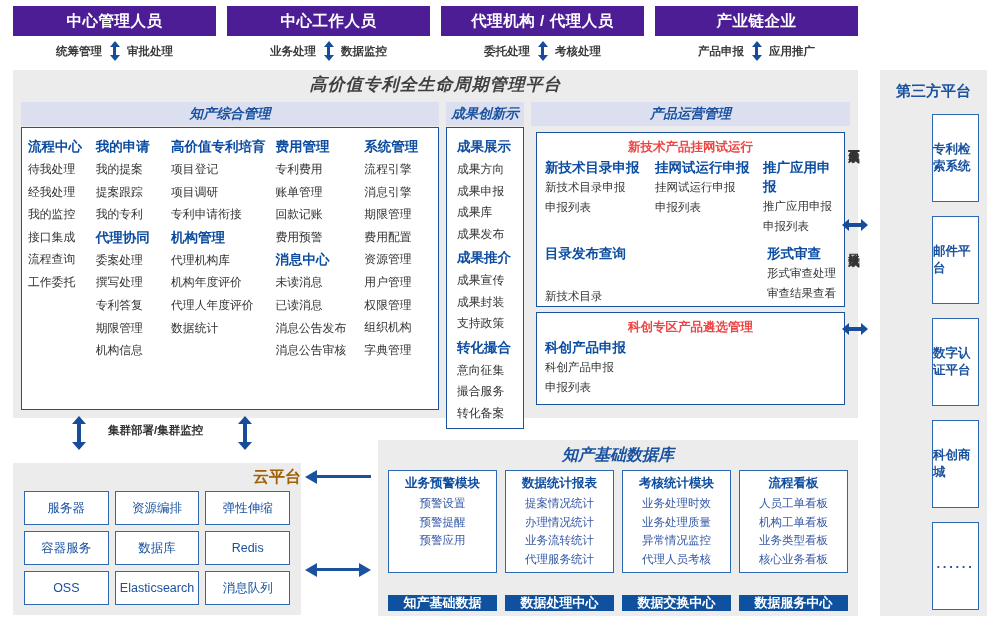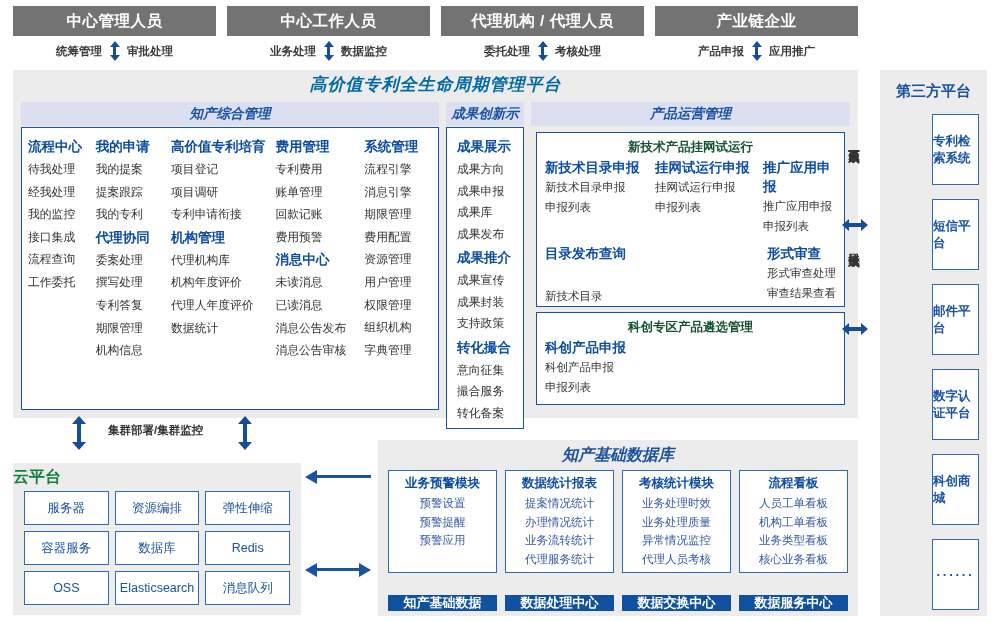--- a/index.html
+++ b/index.html
@@ -7,21 +7,21 @@
     width:1000px;height:622px;overflow:hidden;background:#ffffff;
     font-family:"Liberation Sans","DejaVu Sans",sans-serif;
     color:#1A4F9C;
   }
   .root{position:relative;width:1000px;height:622px;}
 
   
   .roles{position:absolute;left:13px;top:6px;width:845px;height:60px;display:flex;gap:11px;}
   .role-col{flex:1;display:flex;flex-direction:column;}
   .role-hd{
-    background:#737373;color:#ffffff;font-weight:bold;font-size:15.5px;
+    background:#4c1d95;color:#ffffff;font-weight:bold;font-size:15.5px;
     height:30px;line-height:30px;text-align:center;letter-spacing:.5px;
   }
   .role-sub{
     display:flex;align-items:center;justify-content:center;gap:7px;
     height:30px;font-size:11.5px;color:#3a3a3a;font-weight:bold;
   }
   .role-sub span{white-space:nowrap;}
   .updown{display:inline-block;width:11px;height:20px;position:relative;flex:none;}
   .updown:before,.updown:after{
     content:"";position:absolute;left:1px;width:0;height:0;border-left:5px solid transparent;border-right:5px solid transparent;
@@ -30,21 +30,21 @@
   .updown:after{bottom:0;border-top:6px solid #174C9B;}
   .updown i{position:absolute;left:4px;top:5px;width:3px;height:10px;background:#174C9B;}
 
   
   .platform{
     position:absolute;left:13px;top:70px;width:845px;height:348px;
     background:#ECECEC;
   }
   .platform-title{
     text-align:center;font-size:17px;font-weight:bold;font-style:italic;
-    color:#0369a1;line-height:30px;height:30px;letter-spacing:1px;
+    color:#404040;line-height:30px;height:30px;letter-spacing:1px;
   }
   .platform-body{position:absolute;left:8px;top:32px;right:8px;bottom:8px;display:flex;gap:7px;}
   .sect{display:flex;flex-direction:column;}
   .sect-hd{
     background:#DCDFEF;color:#1A52A0;font-size:13.5px;font-style:italic;font-weight:bold;
     text-align:center;height:24px;line-height:24px;
   }
   .sect-box{
     flex:1;border:1.4px solid #1A52A0;background:#ffffff;
     margin-top:1px;padding:7px 6px 4px 6px;box-sizing:border-box;
@@ -61,21 +61,21 @@
   .it{color:#333333;font-size:11.8px;line-height:22.6px;white-space:nowrap;}
 
   
   .sect-b .sect-box{padding:6px 4px 4px 10px;}
   .b-hd{color:#0D4DA1;font-weight:bold;font-size:13.5px;line-height:25px;white-space:nowrap;}
   .b-it{color:#333333;font-size:11.8px;line-height:21.5px;white-space:nowrap;}
 
   
   .sect-c .sect-box{padding:5px;display:flex;flex-direction:column;gap:5px;background:#ECECEC;border:none;margin-top:1px;}
   .cbox{border:1.4px solid #1A52A0;background:#ffffff;padding:4px 8px 6px 8px;box-sizing:border-box;}
-  .cbox-t{text-align:center;color:#14532d;font-weight:bold;font-size:12.5px;line-height:21px;}
+  .cbox-t{text-align:center;color:#ef4444;font-weight:bold;font-size:12.5px;line-height:21px;}
   .c1{height:175px;}
   .c2{flex:1;}
   .crow{display:flex;}
   .chd{color:#0D4DA1;font-weight:bold;font-size:13.5px;line-height:19px;}
   .cit{color:#333333;font-size:11.5px;line-height:20px;white-space:nowrap;}
 
   
   .third{position:absolute;left:880px;top:70px;width:107px;height:546px;background:#ECECEC;}
   .third-title{text-align:center;color:#1A52A0;font-weight:bold;font-size:15px;line-height:42px;height:42px;}
   .tp-list{position:absolute;left:8px;right:8px;top:44px;bottom:6px;display:flex;flex-direction:column;gap:14px;padding-left:44px;}
@@ -102,21 +102,21 @@
   .cluster{position:absolute;left:60px;top:416px;width:240px;height:36px;}
   .cluster-label{position:absolute;left:48px;top:7px;font-size:11.5px;font-weight:bold;color:#333;white-space:nowrap;}
   .ud2{position:absolute;width:14px;height:34px;}
   .ud2:before,.ud2:after{content:"";position:absolute;left:0;width:0;height:0;border-left:7px solid transparent;border-right:7px solid transparent;}
   .ud2:before{top:0;border-bottom:8px solid #174C9B;}
   .ud2:after{bottom:0;border-top:8px solid #174C9B;}
   .ud2 i{position:absolute;left:5px;top:7px;width:4px;height:20px;background:#174C9B;}
 
   
   .cloud{position:absolute;left:13px;top:463px;width:288px;height:152px;background:#ECECEC;}
-  .cloud-title{text-align:left;color:#15803d;font-weight:bold;font-size:16px;line-height:28px;height:20px;}
+  .cloud-title{text-align:right;color:#a16207;font-weight:bold;font-size:16px;line-height:28px;height:20px;}
   .cloud-grid{position:absolute;left:11px;right:11px;top:28px;bottom:10px;display:grid;grid-template-columns:1fr 1fr 1fr;grid-auto-rows:1fr;gap:6px;}
   .cg{border:1.5px solid #2E67B2;background:#ffffff;display:flex;align-items:center;justify-content:center;color:#1A52A0;font-size:12.5px;}
 
   
   .midarrows{position:absolute;left:305px;top:470px;width:70px;height:120px;}
   .arrow-l{position:absolute;top:0;left:0;width:66px;height:14px;}
   .arrow-l i{position:absolute;left:10px;top:5px;right:0;height:2.6px;background:#1A52A0;}
   .arrow-l:before{content:"";position:absolute;left:0;top:0;width:0;height:0;border-top:7px solid transparent;border-bottom:7px solid transparent;border-right:12px solid #1A52A0;}
   .arrow-lr{position:absolute;top:93px;left:0;width:66px;height:14px;}
   .arrow-lr i{position:absolute;left:11px;top:5px;right:11px;height:2.6px;background:#1A52A0;}
@@ -333,21 +333,20 @@
     <div class="vlabel" style="top:104px;">接口集成</div>
     <div class="lr" style="left:-4px;top:182px;">
         <i></i>
       </div>
   </div>
 
   <div class="third">
     <div class="third-title">第三方平台</div>
     <div class="tp-list" id="tp-list">
         <div class="tp">专利检索系统</div>
-        <div class="tp">短信平台</div>
         <div class="tp">邮件平台</div>
         <div class="tp">数字认证平台</div>
         <div class="tp">科创商城</div>
         <div class="tp dots">······</div>
       </div>
   </div>
 
   <div class="cluster">
     <div class="ud2" style="left:12px;top:0;">
         <i></i>

